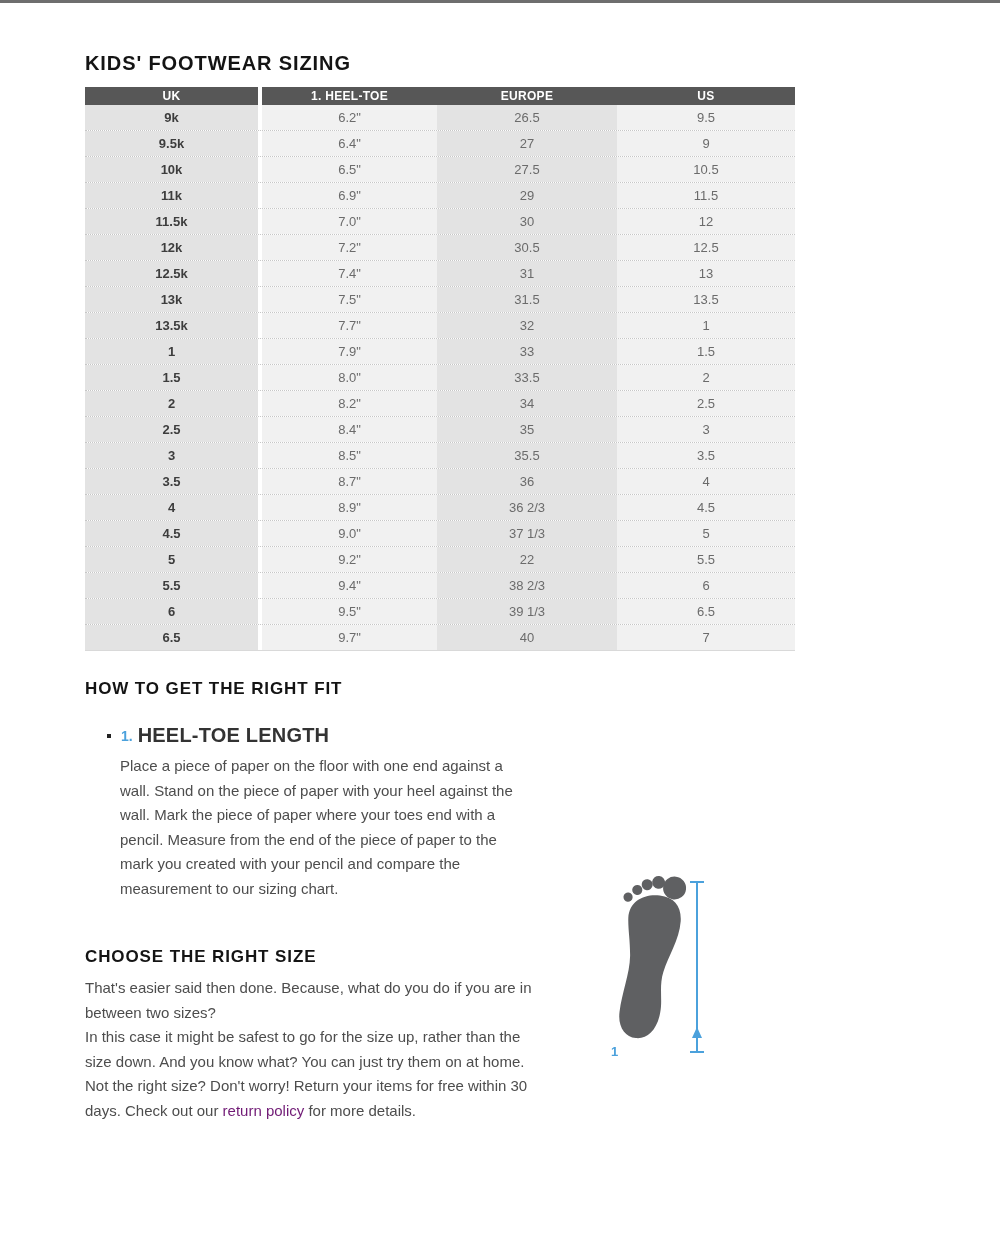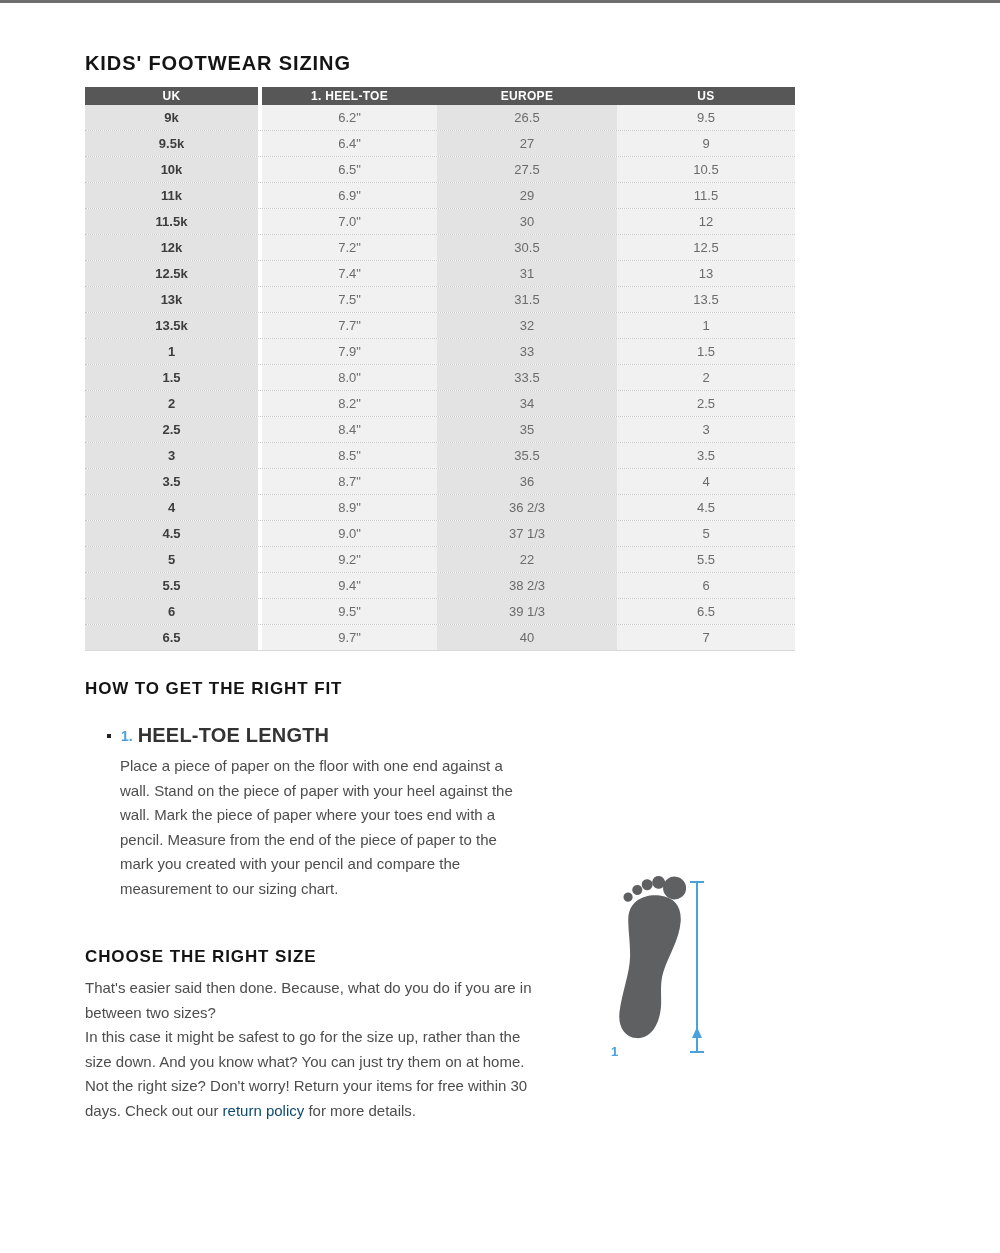--- a/index.html
+++ b/index.html
@@ -215,21 +215,21 @@
       <span class="bullet-square"></span>
       <span class="step-num" style="color: rgb(75, 161, 220);">1.</span>
       <span class="step-title">HEEL-TOE LENGTH</span>
     </div>
     <div class="para step-body">Place a piece of paper on the floor with one end against a wall. Stand on the piece of paper with your heel against the wall. Mark the piece of paper where your toes end with a pencil. Measure from the end of the piece of paper to the mark you created with your pencil and compare the measurement to our sizing chart.</div>
 
     <div class="h-section choose-head">CHOOSE THE RIGHT SIZE</div>
     <div class="para choose-para">
       <div>That's easier said then done. Because, what do you do if you are in between two sizes?</div>
       <div>In this case it might be safest to go for the size up, rather than the size down. And you know what? You can just try them on at home.</div>
-      <div><span>Not the right size? Don't worry! Return your items for free within 30 days. Check out our </span><span class="inline-link" style="color: #0c4a6e;">return policy</span><span> for more details.</span></div>
+      <div><span>Not the right size? Don't worry! Return your items for free within 30 days. Check out our </span><span class="inline-link" style="color: #701a75;">return policy</span><span> for more details.</span></div>
     </div>
   </div>
 
   <svg class="diagram" viewBox="0 0 120 192">
     <g transform="translate(8,2) scale(0.92) rotate(7 48 100)" fill="#5f6062">
       <path d="M 16,52 C 15,34 30,24 47,24 C 63,24 72,33 73,49 C 74,70 64,88 61,106 C 58,122 64,136 63,150 C 62,170 52,181 40,181 C 28,181 19,171 19,155 C 19,134 25,113 23,93 C 21,76 17,64 16,52 Z"></path>
       <circle cx="62" cy="14" r="12.5"></circle>
       <circle cx="44" cy="10" r="7"></circle>
       <circle cx="32" cy="14" r="6"></circle>
       <circle cx="22" cy="21" r="5.5"></circle>

